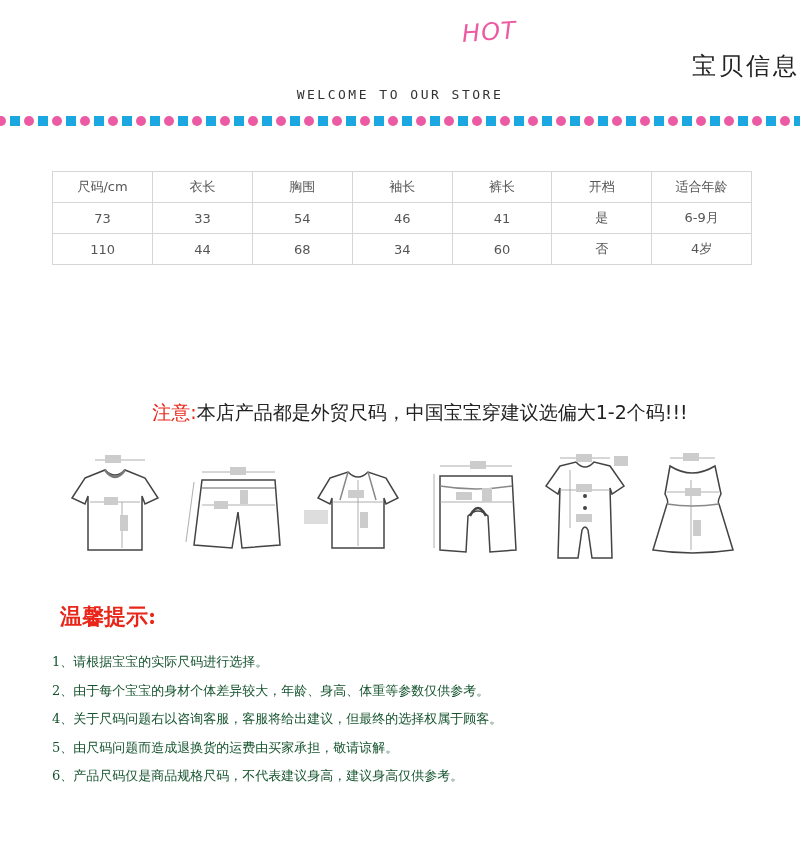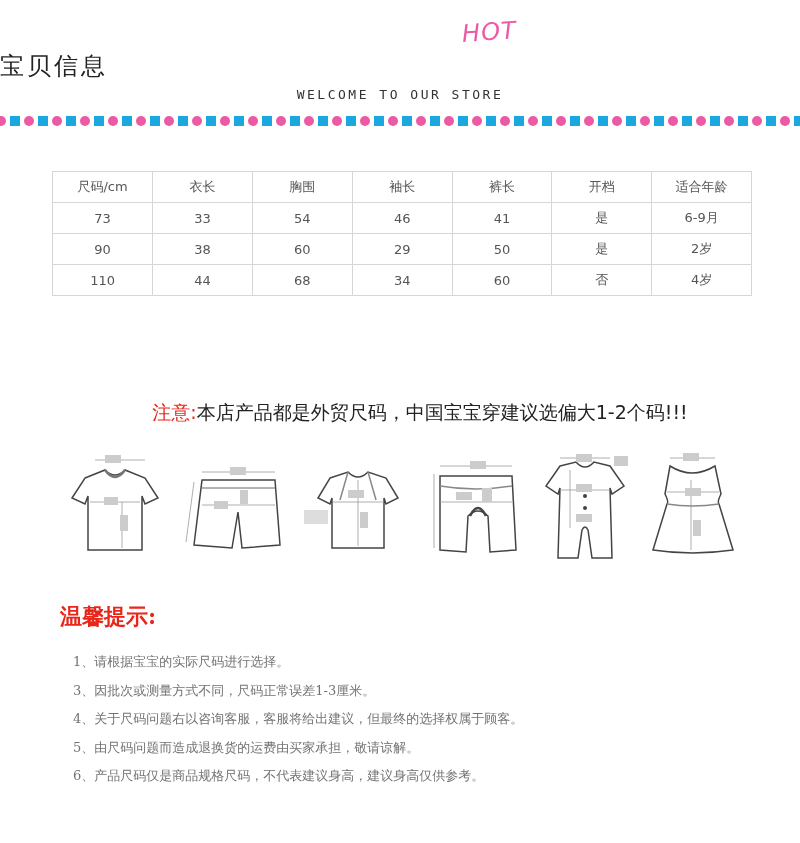--- a/index.html
+++ b/index.html
@@ -1,31 +1,31 @@
 <!DOCTYPE html>
 <html><head>
 <meta charset="utf-8">
 <style>
   html,body{margin:0;padding:0;background:#fff;}
   body{width:800px;height:843px;position:relative;overflow:hidden;font-family:"DejaVu Sans","Liberation Sans",sans-serif;color:#333;}
-  .title{position:absolute;left:0;top:50px;width:800px;text-align:left;font-size:24px;letter-spacing:3px;color:#222;font-weight:400;}
+  .title{position:absolute;left:0;top:50px;width:800px;text-align:right;font-size:24px;letter-spacing:3px;color:#222;font-weight:400;}
   .hot{position:absolute;left:462px;top:18px;font-family:"DejaVu Sans",sans-serif;font-size:24px;font-style:italic;color:#ec5aa3;letter-spacing:1px;transform:rotate(-4deg);}
   .subtitle{position:absolute;left:0;top:87px;width:800px;text-align:center;font-size:13px;letter-spacing:2.5px;color:#333;font-family:"DejaVu Sans Mono",monospace;}
   .dots{position:absolute;left:-4px;top:116px;width:820px;height:12px;display:flex;gap:0;}
   .dot{width:10px;height:10px;margin-right:4px;flex:0 0 auto;}
   .dot.c{border-radius:50%;}
   table.size{position:absolute;left:52px;top:171px;border-collapse:collapse;width:700px;}
   table.size td{border:1px solid #d6d6d6;height:30px;text-align:center;font-size:13px;color:#555;width:100px;padding:0;}
   .notice{position:absolute;left:0;top:400px;width:840px;text-align:center;font-size:19px;color:#222;font-family:"DejaVu Sans",sans-serif;}
   .notice .lbl{color:#e9261a;}
   .figs{position:absolute;left:60px;top:450px;width:680px;height:120px;}
   .fig{position:absolute;top:0;}
   .tips-title{position:absolute;left:60px;top:602px;font-size:22px;font-weight:bold;color:#e9261a;font-family:"DejaVu Serif",serif;}
   .tips{position:absolute;left:52px;top:652px;margin:0;padding:0;list-style:none;}
-  .tips li{font-size:13px;color:#737373;height:28.5px;line-height:20px;font-family:"DejaVu Serif",serif;margin-left:21px;}
+  .tips li{font-size:13px;color:#14532d;height:28.5px;line-height:20px;font-family:"DejaVu Serif",serif;}
 </style>
 </head>
 <body>
 
 <div class="title">宝贝信息</div>
 <div class="hot">HOT</div>
 <div class="subtitle">WELCOME TO OUR STORE</div>
 <div class="dots" id="dots">
     <span class="dot c" style="background: rgb(236, 90, 163);"></span>
     <span class="dot" style="background: rgb(27, 168, 224);"></span>
@@ -101,29 +101,20 @@
       <tr>
         <td>73</td>
         <td>33</td>
         <td>54</td>
         <td>46</td>
         <td>41</td>
         <td>是</td>
         <td>6-9月</td>
       </tr>
       <tr>
-        <td>90</td>
-        <td>38</td>
-        <td>60</td>
-        <td>29</td>
-        <td>50</td>
-        <td>是</td>
-        <td>2岁</td>
-      </tr>
-      <tr>
         <td>110</td>
         <td>44</td>
         <td>68</td>
         <td>34</td>
         <td>60</td>
         <td>否</td>
         <td>4岁</td>
       </tr>
     </tbody>
 </table>
@@ -224,17 +215,17 @@
       </g>
     <rect x="38" y="3" width="16" height="8" fill="#ccc"></rect>
       <rect x="40" y="38" width="16" height="8" fill="#ccc"></rect>
       <rect x="48" y="70" width="8" height="16" fill="#ccc"></rect>
   </svg>
 </div>
 
 <div class="tips-title">温馨提示:</div>
 <ul class="tips">
   <li>1、请根据宝宝的实际尺码进行选择。</li>
-  <li>3、因批次或测量方式不同，尺码正常误差1-3厘米。</li>
+  <li>2、由于每个宝宝的身材个体差异较大，年龄、身高、体重等参数仅供参考。</li>
   <li>4、关于尺码问题右以咨询客服，客服将给出建议，但最终的选择权属于顾客。</li>
   <li>5、由尺码问题而造成退换货的运费由买家承担，敬请谅解。</li>
   <li>6、产品尺码仅是商品规格尺码，不代表建议身高，建议身高仅供参考。</li>
 </ul>
 
 </body></html>

